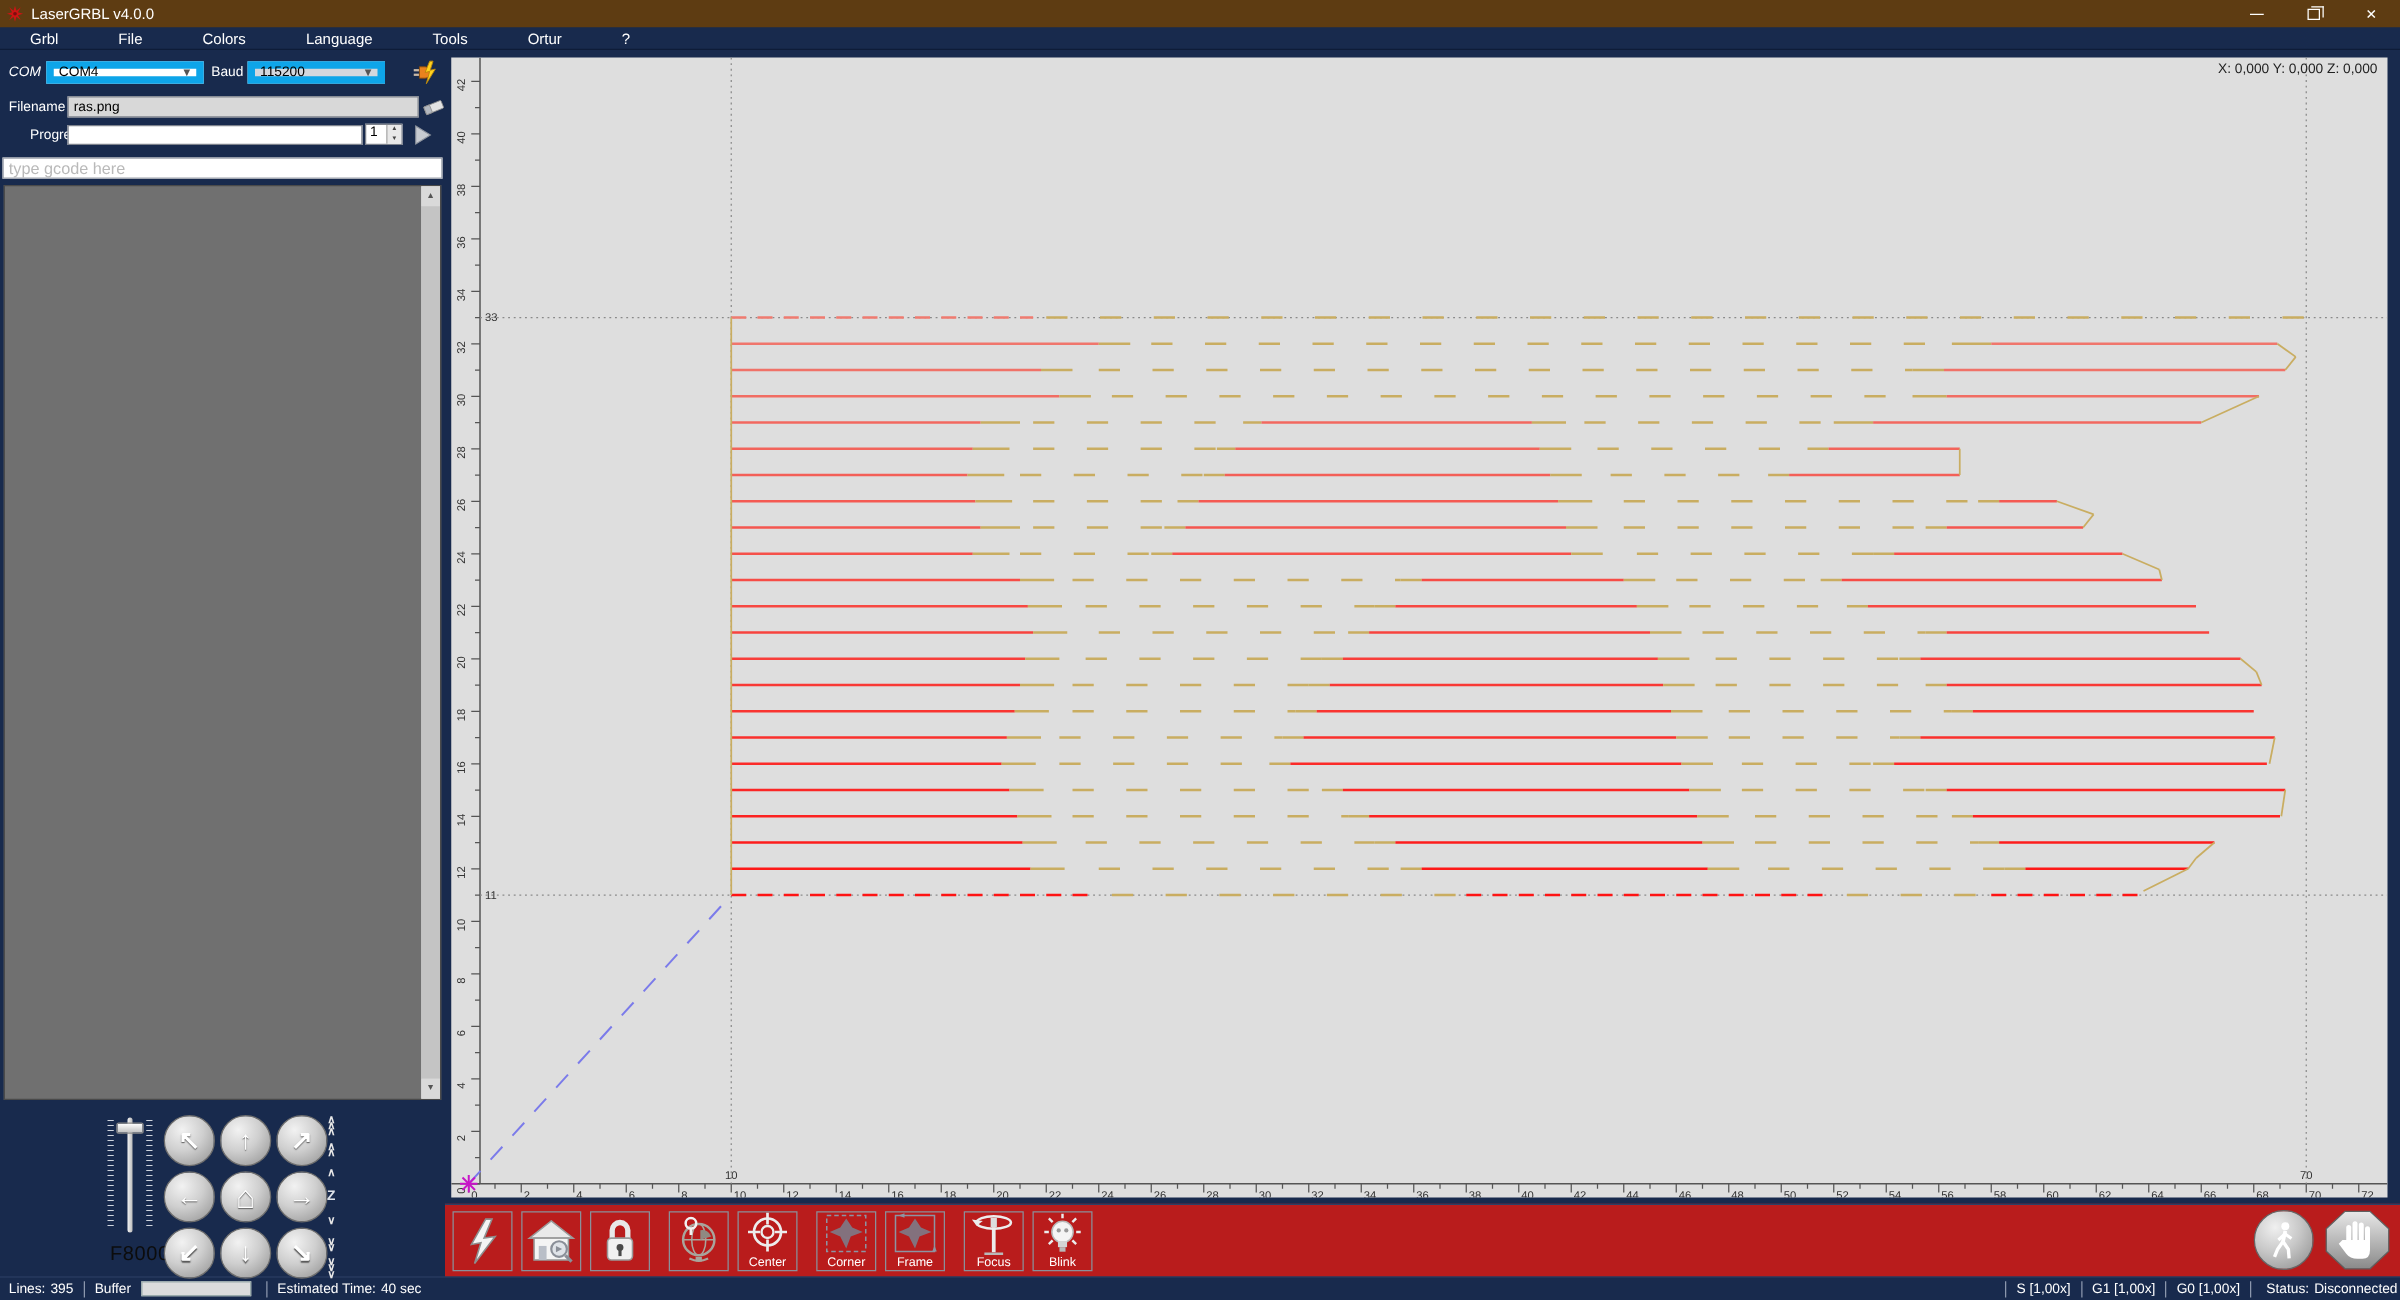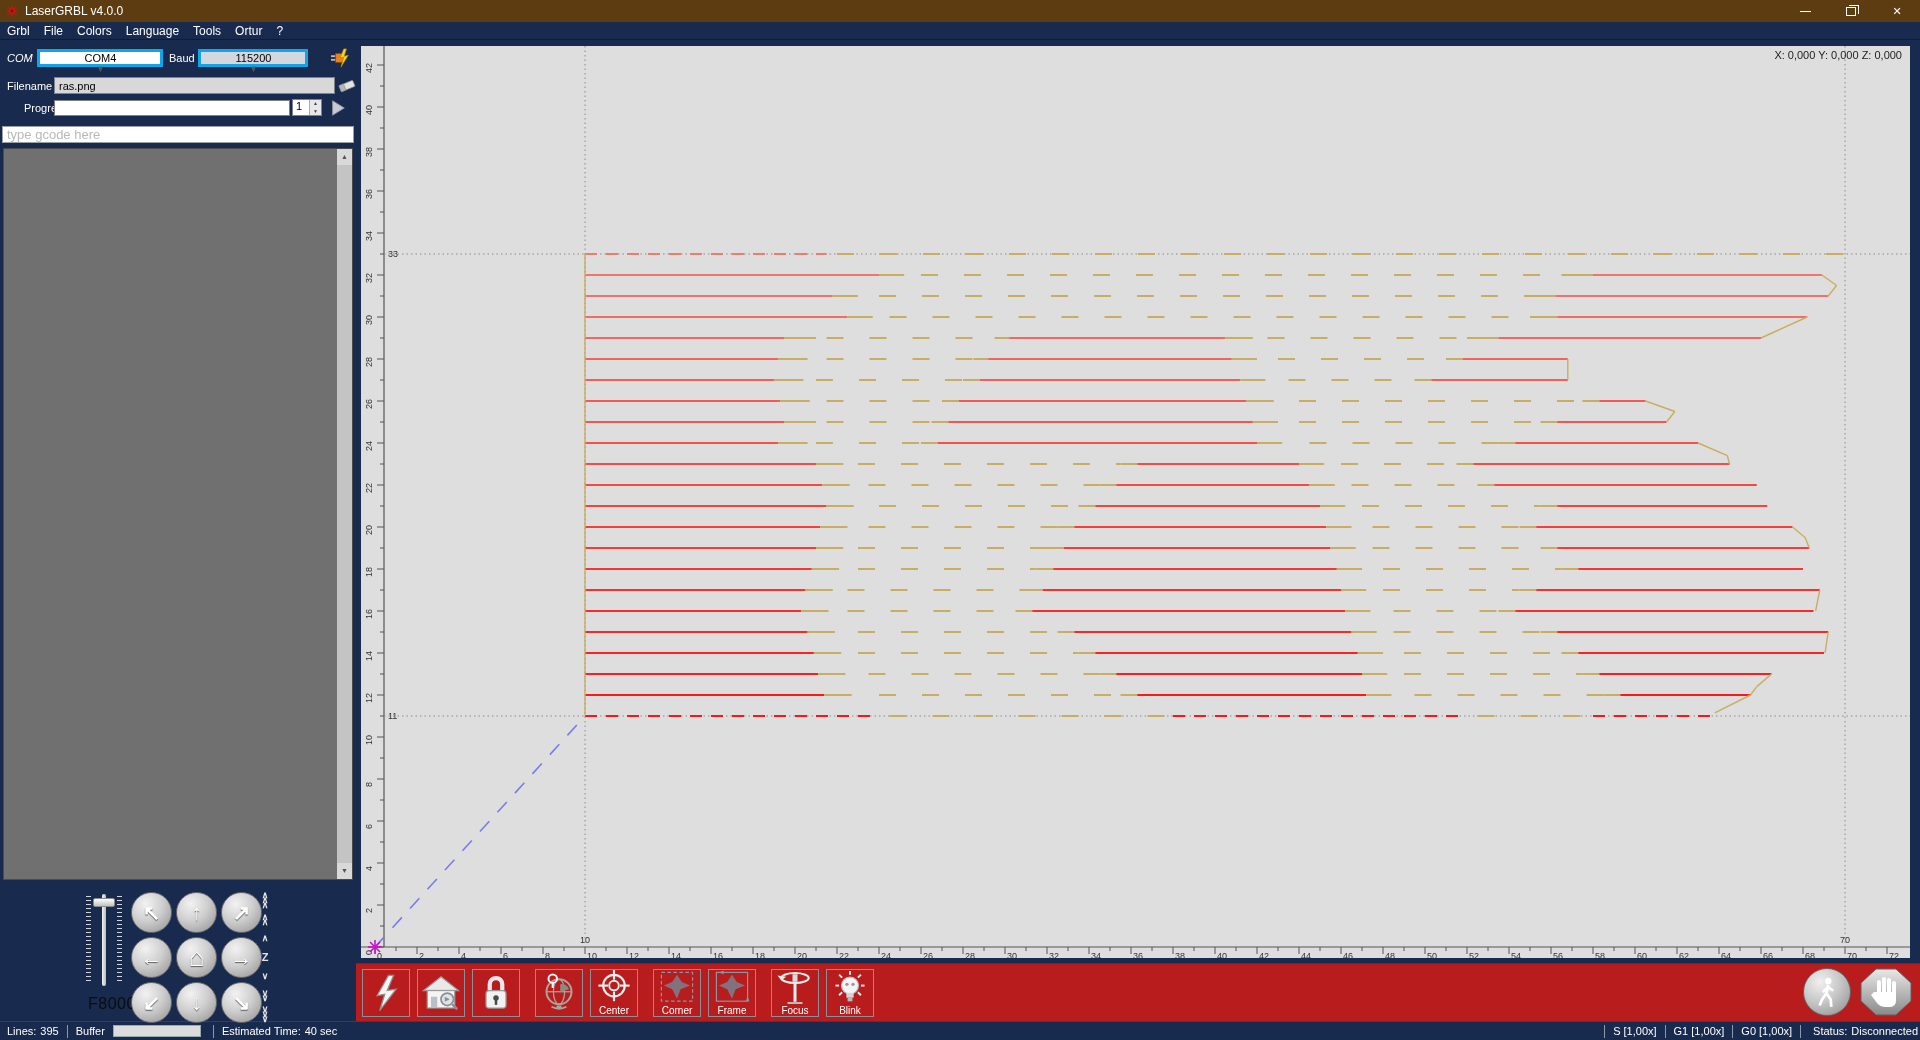--- a/index.html
+++ b/index.html
@@ -9,33 +9,33 @@
   .titlebar { height:22px; background:#5e3c12; display:flex; align-items:center; color:#fff; font-size:12px; }
   .titlebar .appicon { width:14px; height:14px; margin:0 6px 0 5px; }
   .win-controls { margin-left:auto; display:flex; height:100%; }
   .win-btn { width:46px; height:100%; display:flex; align-items:center; justify-content:center; color:#fff; font-size:11px; }
   .min-glyph { width:11px; height:1px; background:#fff; display:block; }
   .max-glyph { width:10px; height:9px; border:1px solid #fff; position:relative; background:transparent; }
   .max-glyph:before { content:""; position:absolute; left:2px; top:-3px; width:9px; height:8px; border:1px solid #fff; border-bottom:none; border-left:none; }
 
   
   .menubar { height:18px; background:#182a4d; display:flex; align-items:center; color:#fff; font-size:12px; border-bottom:1px solid #0e1c38; }
-  .menu-item { padding:1px 7px; cursor:default; }
+  .menu-item { padding:1px 24px; cursor:default; }
 
   
   .main { display:flex; height:981px; }
   .left-panel { width:356px; background:#182a4d; position:relative; flex:none; }
   .right-col { flex:1; display:flex; flex-direction:column; }
   .preview-wrap { height:923px; background:#182a4d; padding:6px 10px 5px 5px; }
   .canvas { width:1549px; height:912px; background:#dedede; position:relative; }
   .pos-readout { position:absolute; top:3px; right:8px; font-size:11px; color:#222; z-index:5; }
 
   
   .plabel { position:absolute; color:#fff; font-size:11px; }
-  .combo { position:absolute; height:18px; border:3px solid #0ea5e9; background:#fff; display:flex; align-items:center; justify-content:space-between; font-size:11px; color:#000; padding:0 3px 0 4px;flex-direction:column; }
+  .combo { position:absolute; height:18px; border:6px solid #0ea5e9; background:#fff; display:flex; align-items:center; justify-content:space-between; font-size:11px; color:#000; padding:0 3px 0 4px; }
   .combo .chev { color:#555; font-size:9px; }
   .combo.gray { background:#d4d7dd; }
   .tbox { position:absolute; height:17px; border:1px solid #7d828c; background:#d8d8d8; font-size:11px; color:#000; display:flex; align-items:center; padding:0 4px; }
   .progressbar { position:absolute; height:16px; border:1px solid #7d828c; background:#fff; }
   .spinner { position:absolute; width:30px; height:17px; border:1px solid #7d828c; background:#fff; font-size:11px; display:flex; }
   .spinner .val { flex:1; padding-left:3px; }
   .spinner .arrows { width:12px; border-left:1px solid #aaa; display:flex; flex-direction:column; background:#e8e8e8; }
   .spinner .arrows span { flex:1; font-size:5px; color:#444; text-align:center; line-height:7px; }
   .icbtn { position:absolute; width:22px; height:20px; display:flex; align-items:center; justify-content:center; }
   .gcode-input { position:absolute; left:2px; top:86px; width:352px; height:17px; border:1px solid #9aa0aa; background:#fff; font-size:13px; color:#b9b9b9; display:flex; align-items:center; padding-left:4px; }

